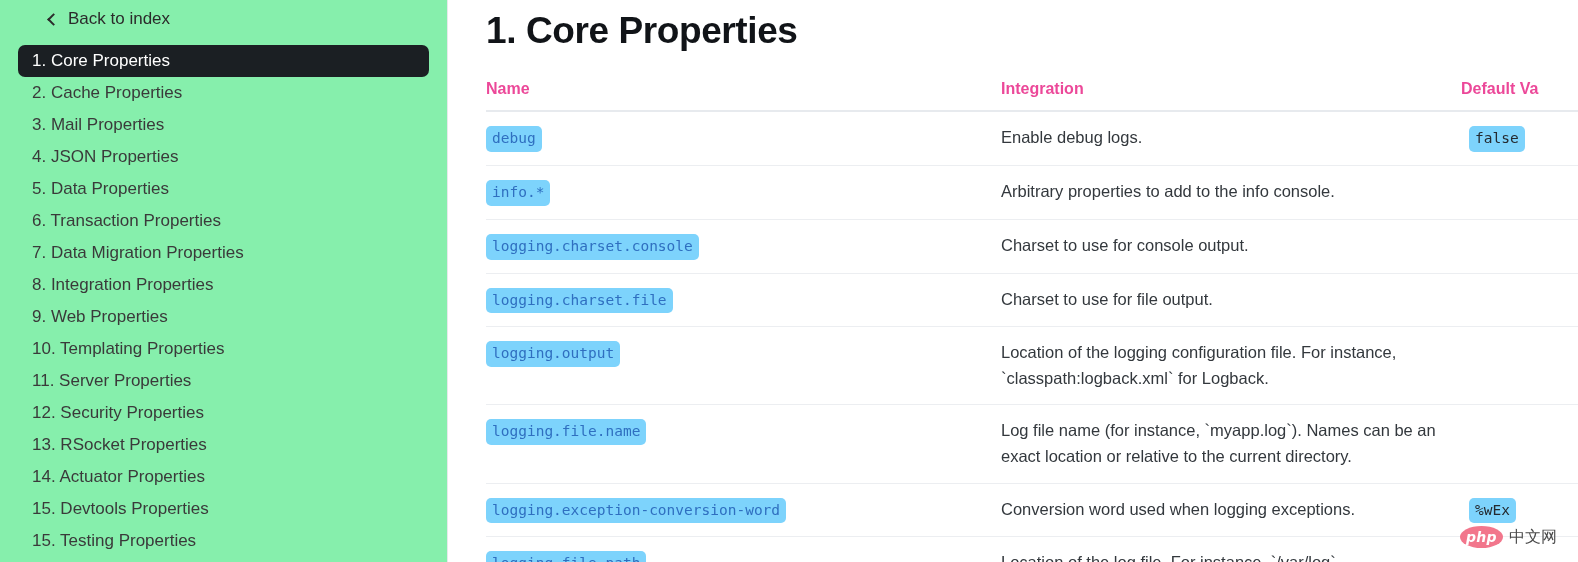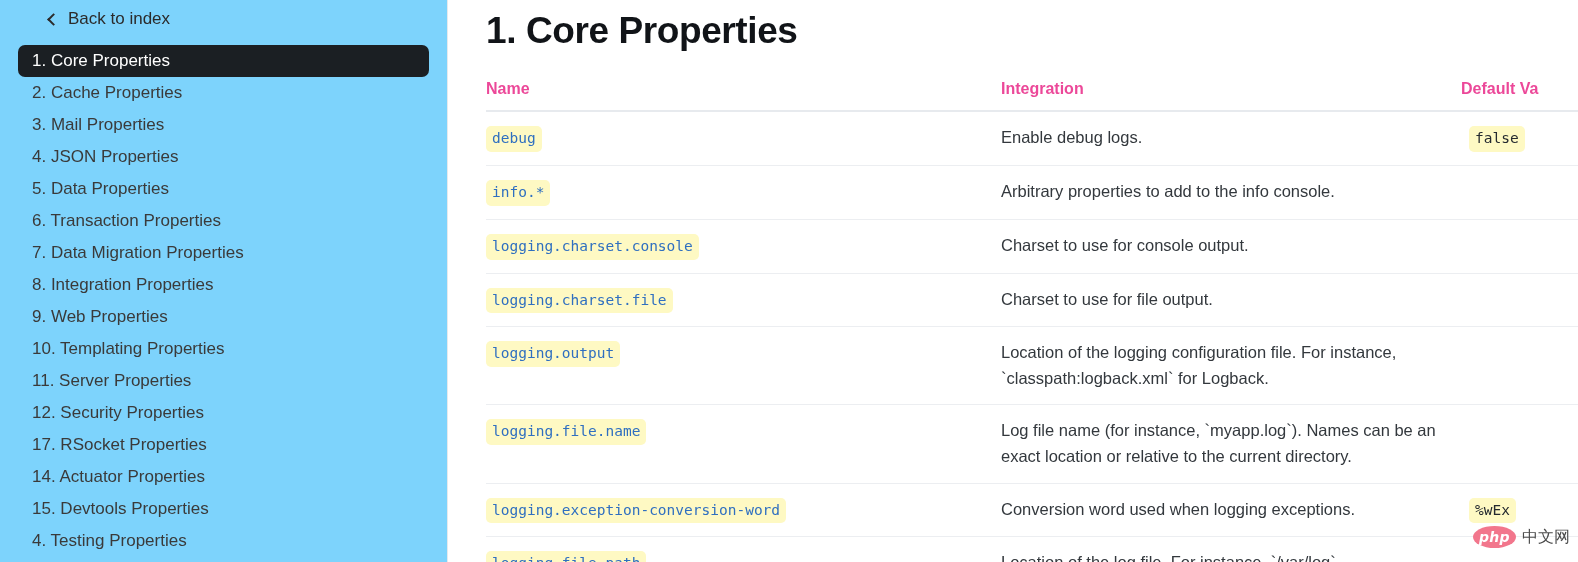--- a/index.html
+++ b/index.html
@@ -12,21 +12,21 @@
     -webkit-font-smoothing: antialiased;
   }
   .page { display: flex; width: 1578px; height: 562px; }
 
   
   .sidebar {
     width: 448px;
     flex: 0 0 448px;
     height: 562px;
     border-right: 1px solid #e6e9ec;
-    background: #7dd3fc;
+    background: #86efac;
     padding: 0;
     overflow: hidden;
   }
   .back-link {
     display: flex;
     align-items: center;
     gap: 10px;
     height: 38px;
     padding: 0 0 0 47px;
     color: #2b2b2b;
@@ -111,30 +111,30 @@
   td.t-desc { padding-left: 8px; padding-right: 14px; margin-left: 16px; }
   td.t-def  { padding-left: 10px; }
 
   .code-chip {
     display: inline-block;
     font-family: "DejaVu Sans Mono", "Liberation Mono", monospace;
     font-size: 14.5px;
     line-height: 1.5;
     padding: 2px 6px;
     border-radius: 5px;
-    background: #fef9c3;
+    background: #7dd3fc;
     white-space: nowrap;
   }
   .code-chip.name { color: #2f6fc0; }
   .code-chip.def  { color: #24292f; margin-left: 8px; }
 
   
   .watermark {
     position: absolute;
-    right: 8px;
+    right: 21px;
     bottom: 14px;
     display: flex;
     align-items: center;
     gap: 6px;
     pointer-events: none;
   }
   .wm-logo {
     display: inline-flex;
     align-items: center;
     justify-content: center;
@@ -170,24 +170,24 @@
         <a class="nav-item">3. Mail Properties</a>
         <a class="nav-item">4. JSON Properties</a>
         <a class="nav-item">5. Data Properties</a>
         <a class="nav-item">6. Transaction Properties</a>
         <a class="nav-item">7. Data Migration Properties</a>
         <a class="nav-item">8. Integration Properties</a>
         <a class="nav-item">9. Web Properties</a>
         <a class="nav-item">10. Templating Properties</a>
         <a class="nav-item">11. Server Properties</a>
         <a class="nav-item">12. Security Properties</a>
-        <a class="nav-item">17. RSocket Properties</a>
+        <a class="nav-item">13. RSocket Properties</a>
         <a class="nav-item">14. Actuator Properties</a>
         <a class="nav-item">15. Devtools Properties</a>
-        <a class="nav-item">4. Testing Properties</a>
+        <a class="nav-item">15. Testing Properties</a>
       </nav>
   </aside>
 
   <main class="main">
     <h1 class="page-title">1. Core Properties</h1>
 
     <table class="props">
       <colgroup>
         <col class="c-name">
           <col class="c-desc">

